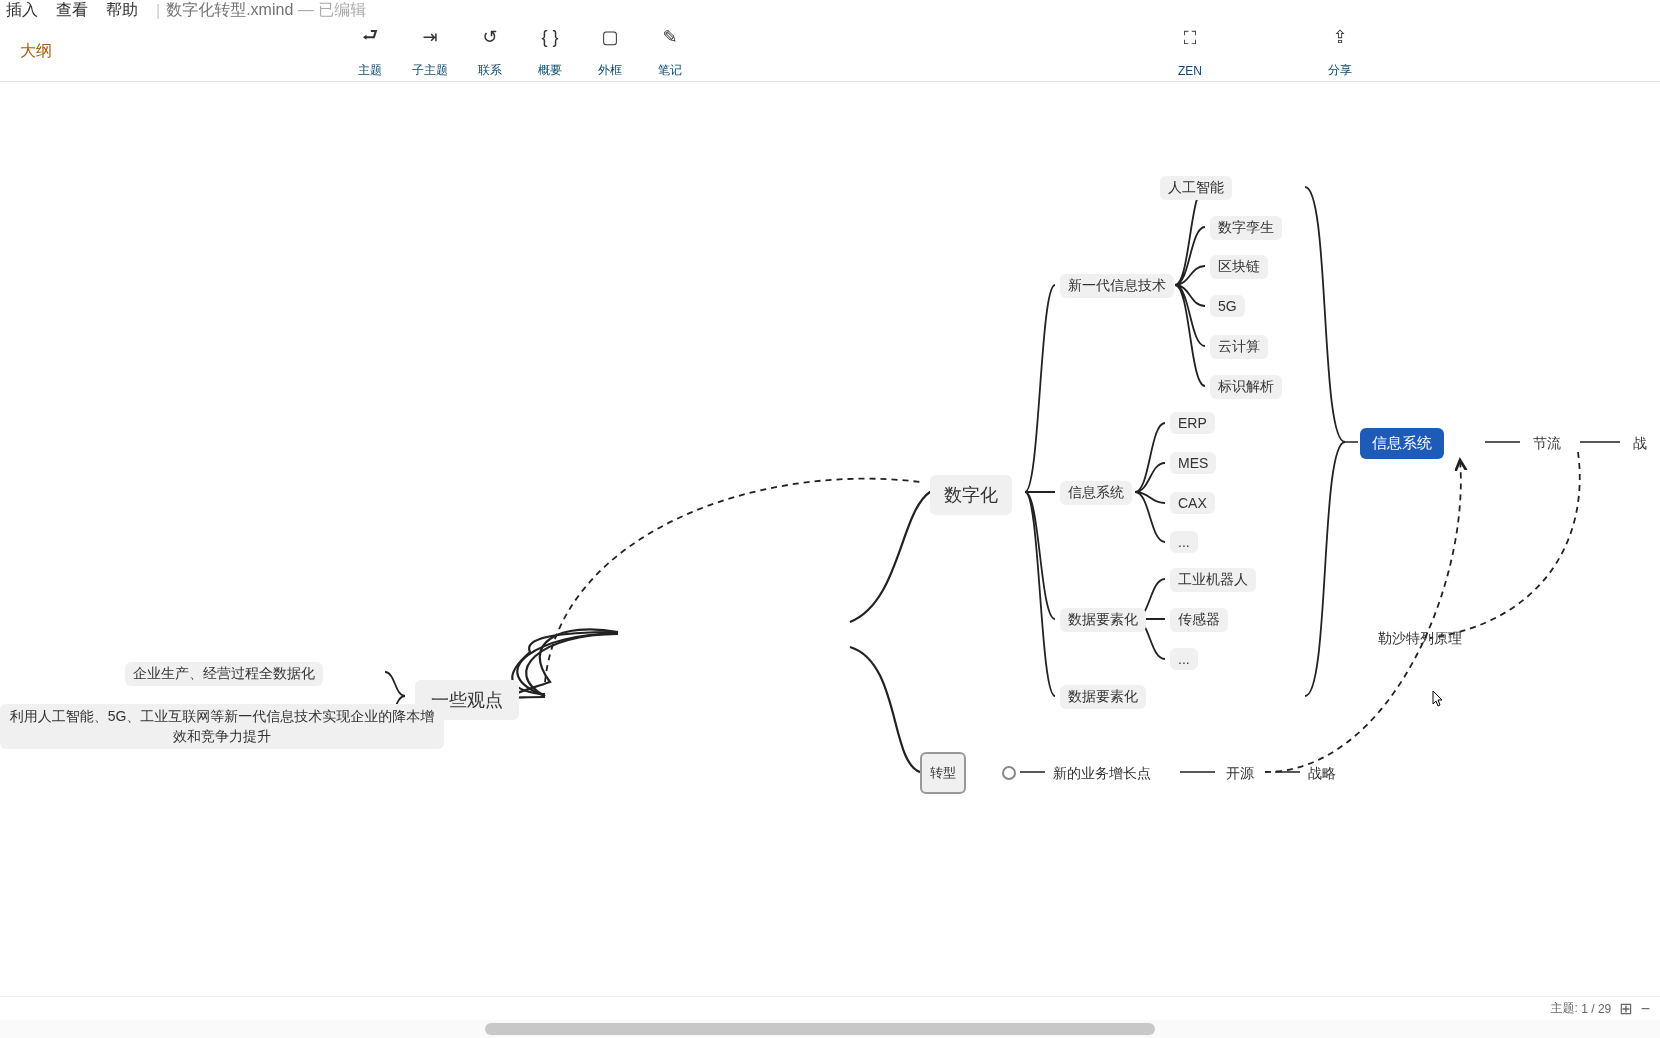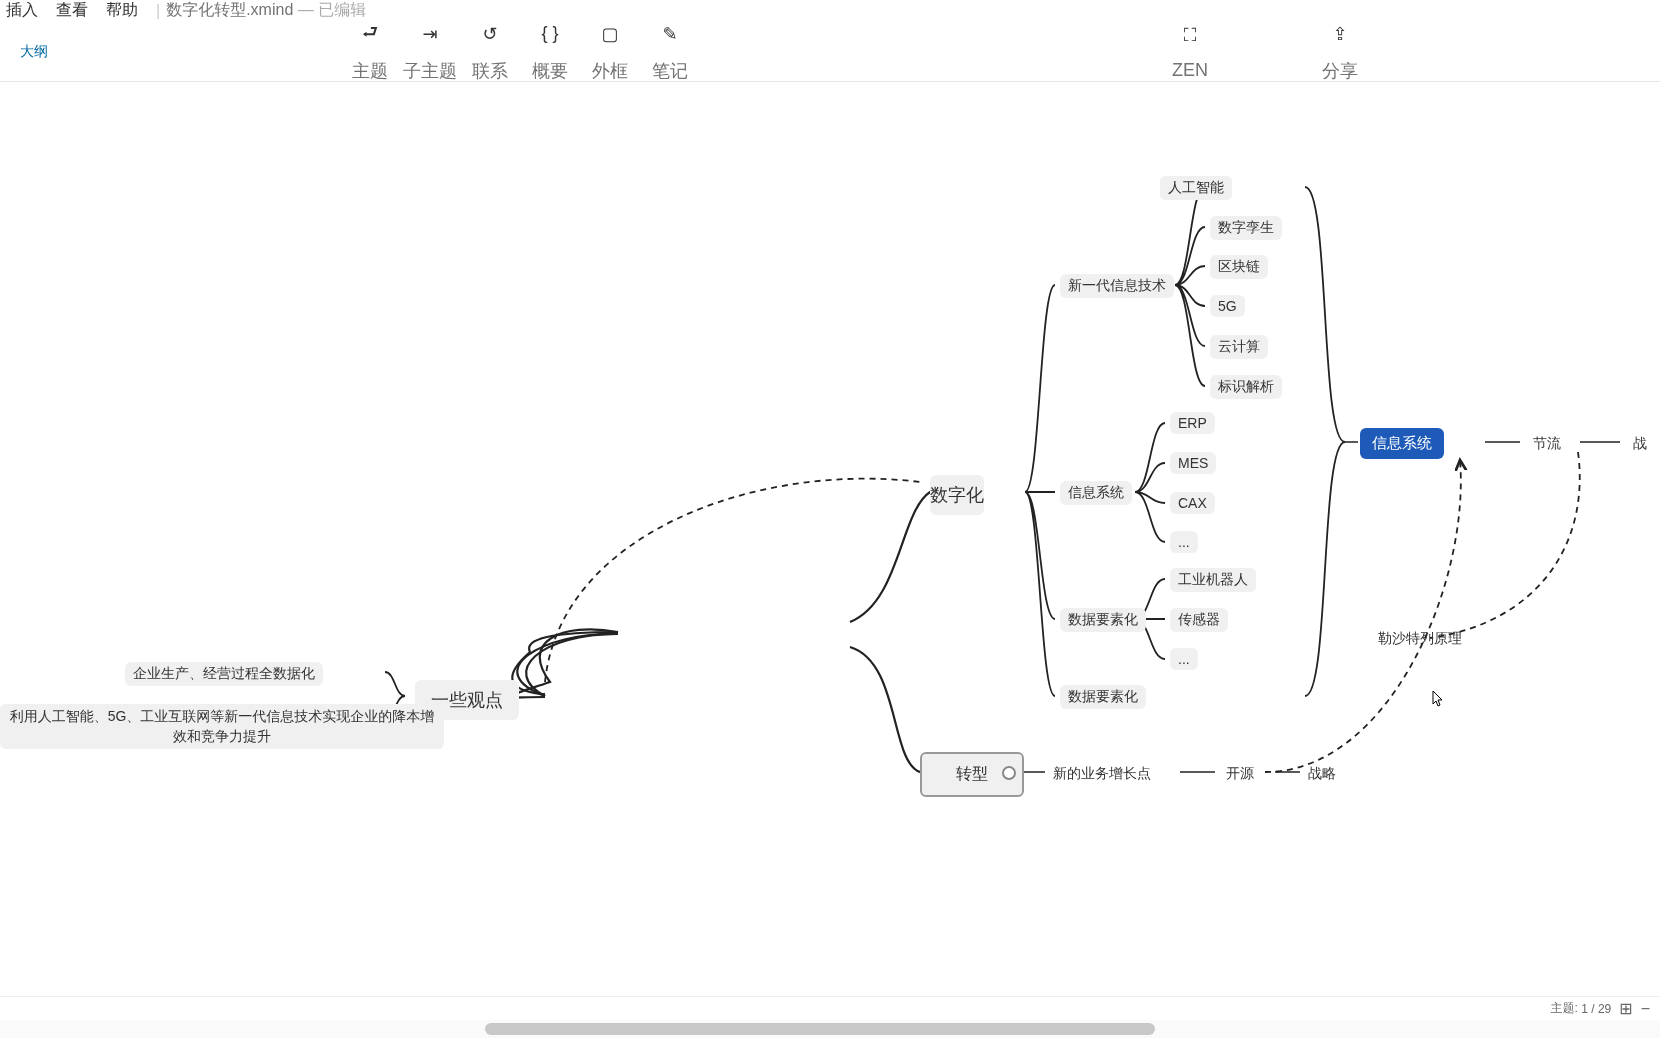--- a/index.html
+++ b/index.html
@@ -3,27 +3,27 @@
 <meta charset="utf-8">
 <style>
 *{margin:0;padding:0;box-sizing:border-box;font-family:"Microsoft YaHei","PingFang SC",sans-serif}
 body{width:1660px;height:1038px;background:#fff;overflow:hidden;position:relative}
 .menubar{height:22px;display:flex;align-items:center;padding:0 6px;font-size:16px;color:#333;border-bottom:1px solid transparent}
 .menu-item{margin-right:18px;cursor:pointer}
 .title-sep{color:#ccc;margin-right:6px}
 .filename{color:#737373}
 .filestate{color:#aaa}
 .toolbar{height:60px;border-bottom:1px solid #e5e5e5;display:flex;align-items:center;position:relative;background:#fff}
-.outline{position:absolute;left:20px;font-size:14px;color:#0369a1}
+.outline{position:absolute;left:20px;font-size:16px;color:#a16207}
 .tool-group{display:flex;position:absolute}
 .tg-center{left:340px}
 .tg-right{right:0;display:flex;align-items:center}
 .tool{width:60px;text-align:center;cursor:pointer}
 .tool-icon{height:26px;display:flex;align-items:center;justify-content:center;font-size:18px;color:#333}
-.tool-label{font-size:18px;color:#737373;margin-top:12px}
+.tool-label{font-size:12px;color:#0c4a6e;margin-top:12px}
 .canvas{position:absolute;top:82px;left:0;right:0;bottom:40px;background:#fff;overflow:hidden}
 .node{position:absolute;padding:4px 10px;border-radius:6px;font-size:15px;color:#333;background:#f0f0f0;white-space:nowrap}
 .node.small{font-size:14px;padding:3px 8px}
 .root{background:#e53935;color:#fff;font-size:26px;font-weight:500;padding:18px 28px;border-radius:10px}
 .sel{border:2px solid #999}
 .blue{background:#1e5bb8;color:#fff;font-weight:500}
 .plain{background:transparent}
 svg.edges{position:absolute;top:0;left:0;width:100%;height:100%;pointer-events:none}
 .edge{stroke:#222;stroke-width:2.2;fill:none}
 .edge.thin{stroke-width:1.5}
@@ -131,22 +131,22 @@
           <path d="M0,0 L6,3 L0,6" fill="none" stroke="#222" stroke-width="1.5"></path>
         </marker>
       </defs>
 </svg>
 
 
   <div class="node" style="left:415px;top:598px;font-size:18px;padding:8px 16px">一些观点</div>
   <div class="node small" style="left:125px;top:580px">企业生产、经营过程全数据化</div>
   <div class="node small" style="left:0px;top:622px;white-space:normal;width:444px;text-align:center;line-height:1.4">利用人工智能、5G、工业互联网等新一代信息技术实现企业的降本增效和竞争力提升</div>
 
-  <div class="node" style="left:930px;top:393px;font-size:18px;padding:8px 0">数字化</div>
-  <div class="node sel" style="left:920px;top:670px;font-size:16px;padding:10px 34px">转型</div>
+  <div class="node" style="left:930px;top:393px;font-size:18px;padding:8px 14px">数字化</div>
+  <div class="node sel" style="left:920px;top:670px;font-size:13px;padding:10px 8px">转型</div>
   <div class="collapse-dot" style="left:1002px;top:684px"></div>
 
   <div class="node small" style="left:1060px;top:192px">新一代信息技术</div>
   <div class="node small" style="left:1160px;top:94px">人工智能</div>
   <div class="node small" style="left:1210px;top:134px">数字孪生</div>
   <div class="node small" style="left:1210px;top:173px">区块链</div>
   <div class="node small" style="left:1210px;top:213px">5G</div>
   <div class="node small" style="left:1210px;top:253px">云计算</div>
   <div class="node small" style="left:1210px;top:293px">标识解析</div>
 

